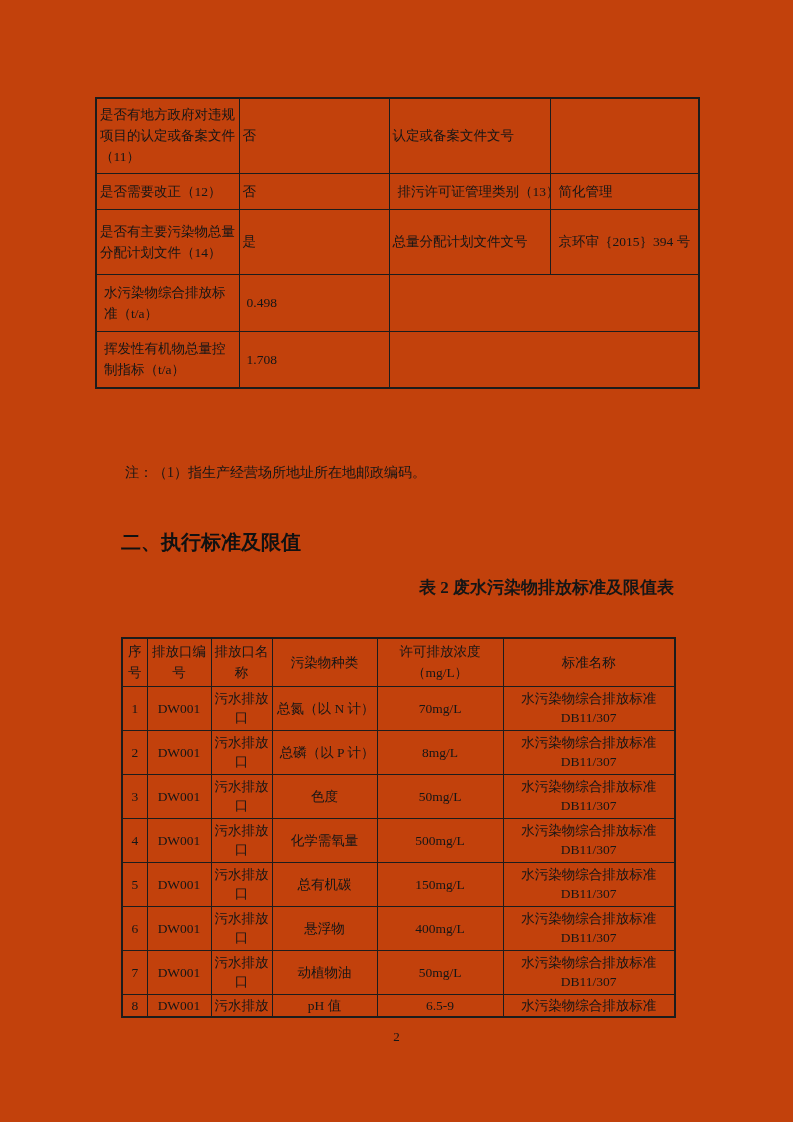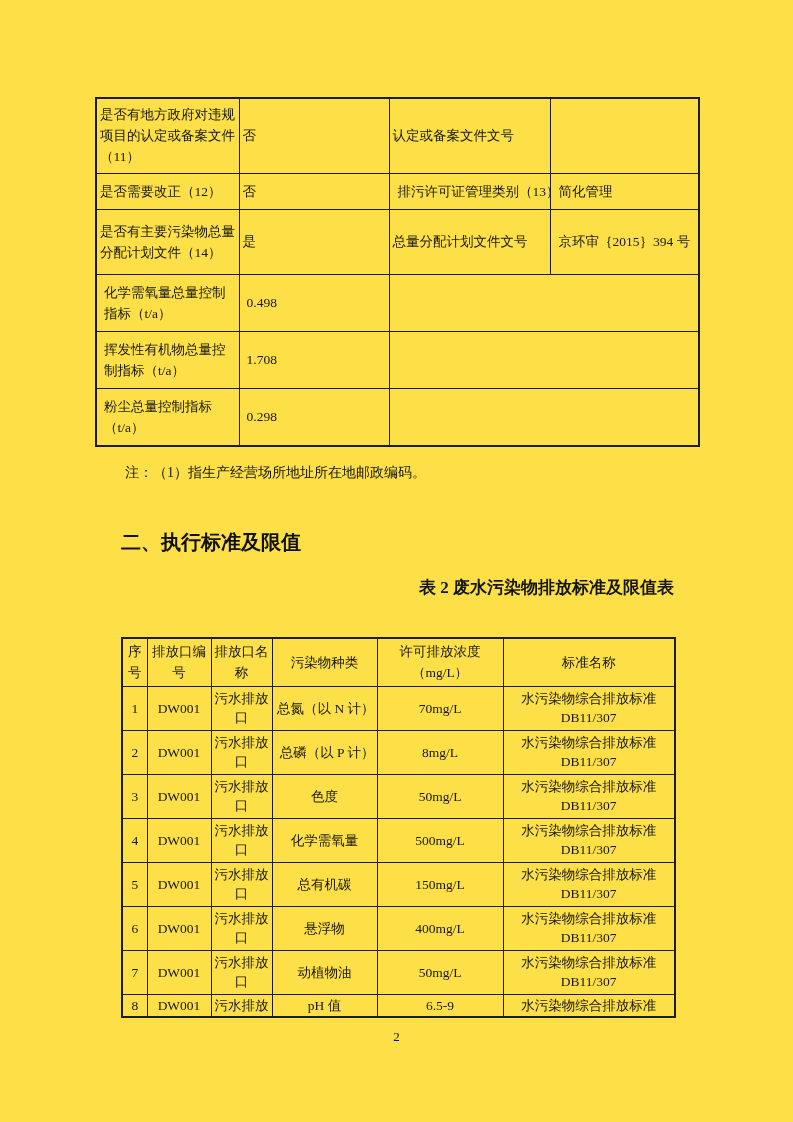--- a/index.html
+++ b/index.html
@@ -1,17 +1,17 @@
 <!DOCTYPE html>
 <html><head>
 <meta charset="utf-8">
 <style>
   html,body { margin:0; padding:0; background:#fff; }
   .page {
-    position:relative; width:793px; height:1122px; background:#fde047;
+    position:relative; width:793px; height:1122px; background:#c2410c;
     font-family:"Liberation Serif","DejaVu Serif",serif; color:#161616;
     overflow:hidden;
   }
 
   
   table.info {
     position:absolute; left:95px; top:97px; width:603px;
     border-collapse:collapse; table-layout:fixed;
     border:2px solid #1c1c1c;
   }
@@ -93,32 +93,27 @@
         <td class="tight">排污许可证管理类别（13）</td>
         <td class="tight">简化管理</td>
       </tr>
       <tr class="r3">
         <td>是否有主要污染物总量分配计划文件（14）</td>
         <td>是</td>
         <td>总量分配计划文件文号</td>
         <td class="tight">京环审｛2015｝394 号</td>
       </tr>
       <tr class="r4">
-        <td class="ind">化学需氧量总量控制指标（t/a）</td>
+        <td class="ind">水污染物综合排放标准（t/a）</td>
         <td class="ind">0.498</td>
         <td colspan="2"></td>
       </tr>
       <tr class="r5">
         <td class="ind">挥发性有机物总量控制指标（t/a）</td>
         <td class="ind">1.708</td>
-        <td colspan="2"></td>
-      </tr>
-      <tr class="r6">
-        <td class="ind">粉尘总量控制指标（t/a）</td>
-        <td class="ind">0.298</td>
         <td colspan="2"></td>
       </tr>
     </tbody>
   </table>
 
   <div class="note">注：（1）指生产经营场所地址所在地邮政编码。</div>
 
   <div class="section-heading">二、执行标准及限值</div>
 
   <div class="tbl2-title">表 2 废水污染物排放标准及限值表</div>

